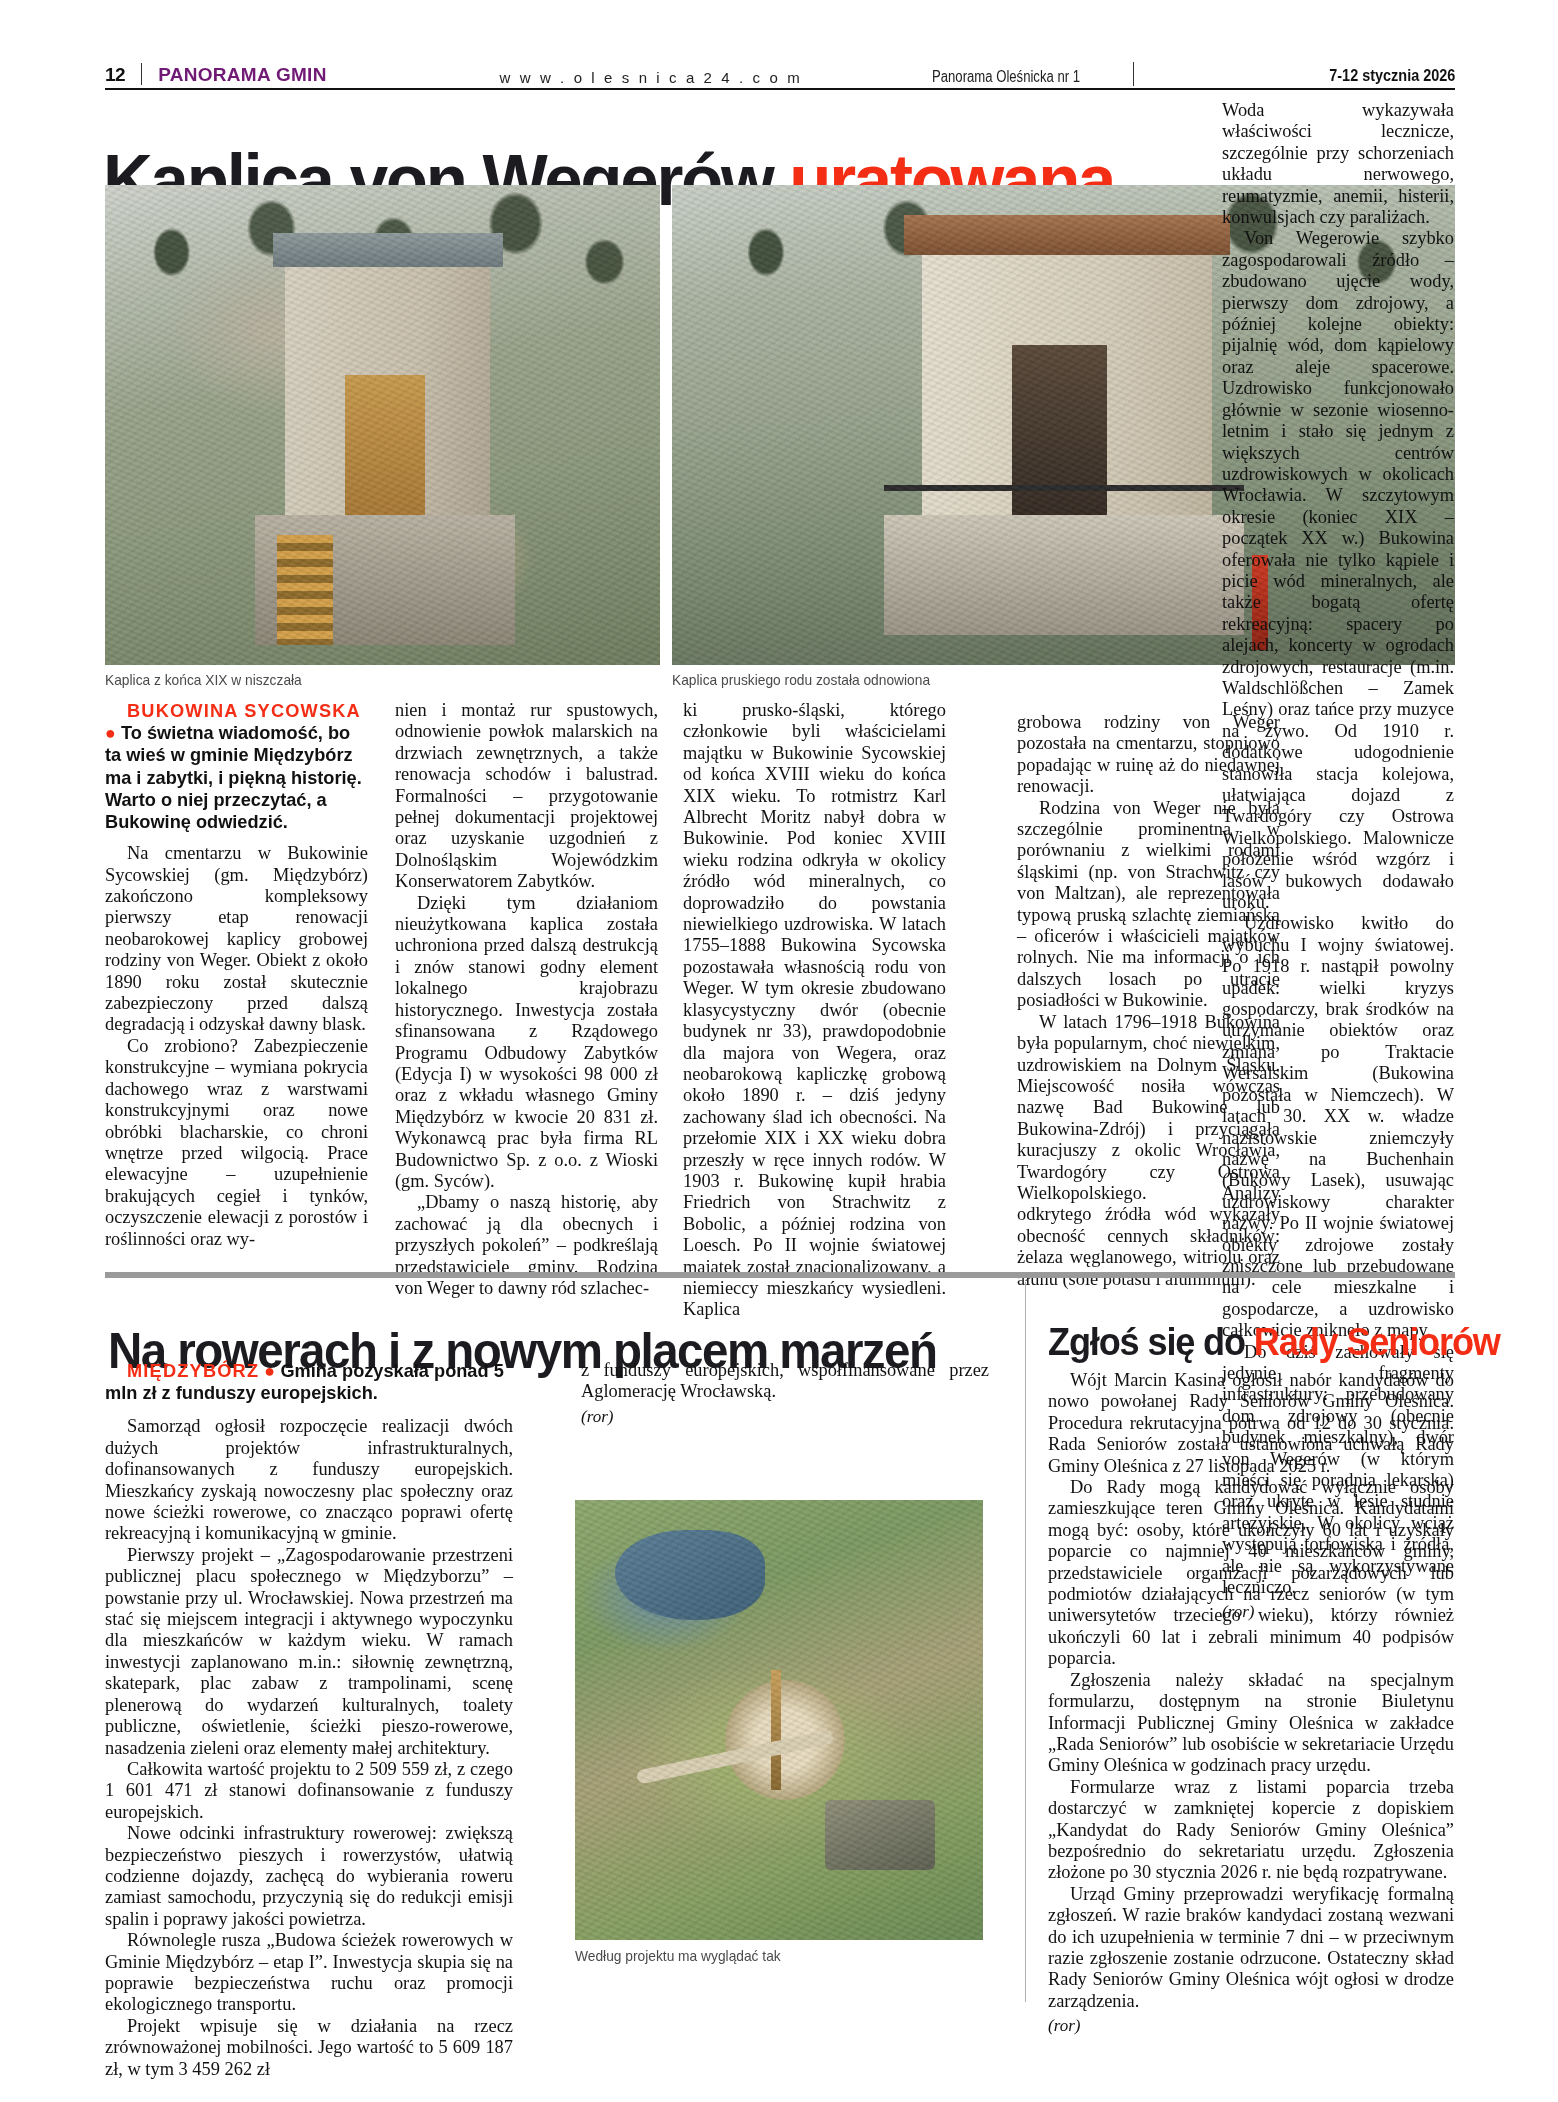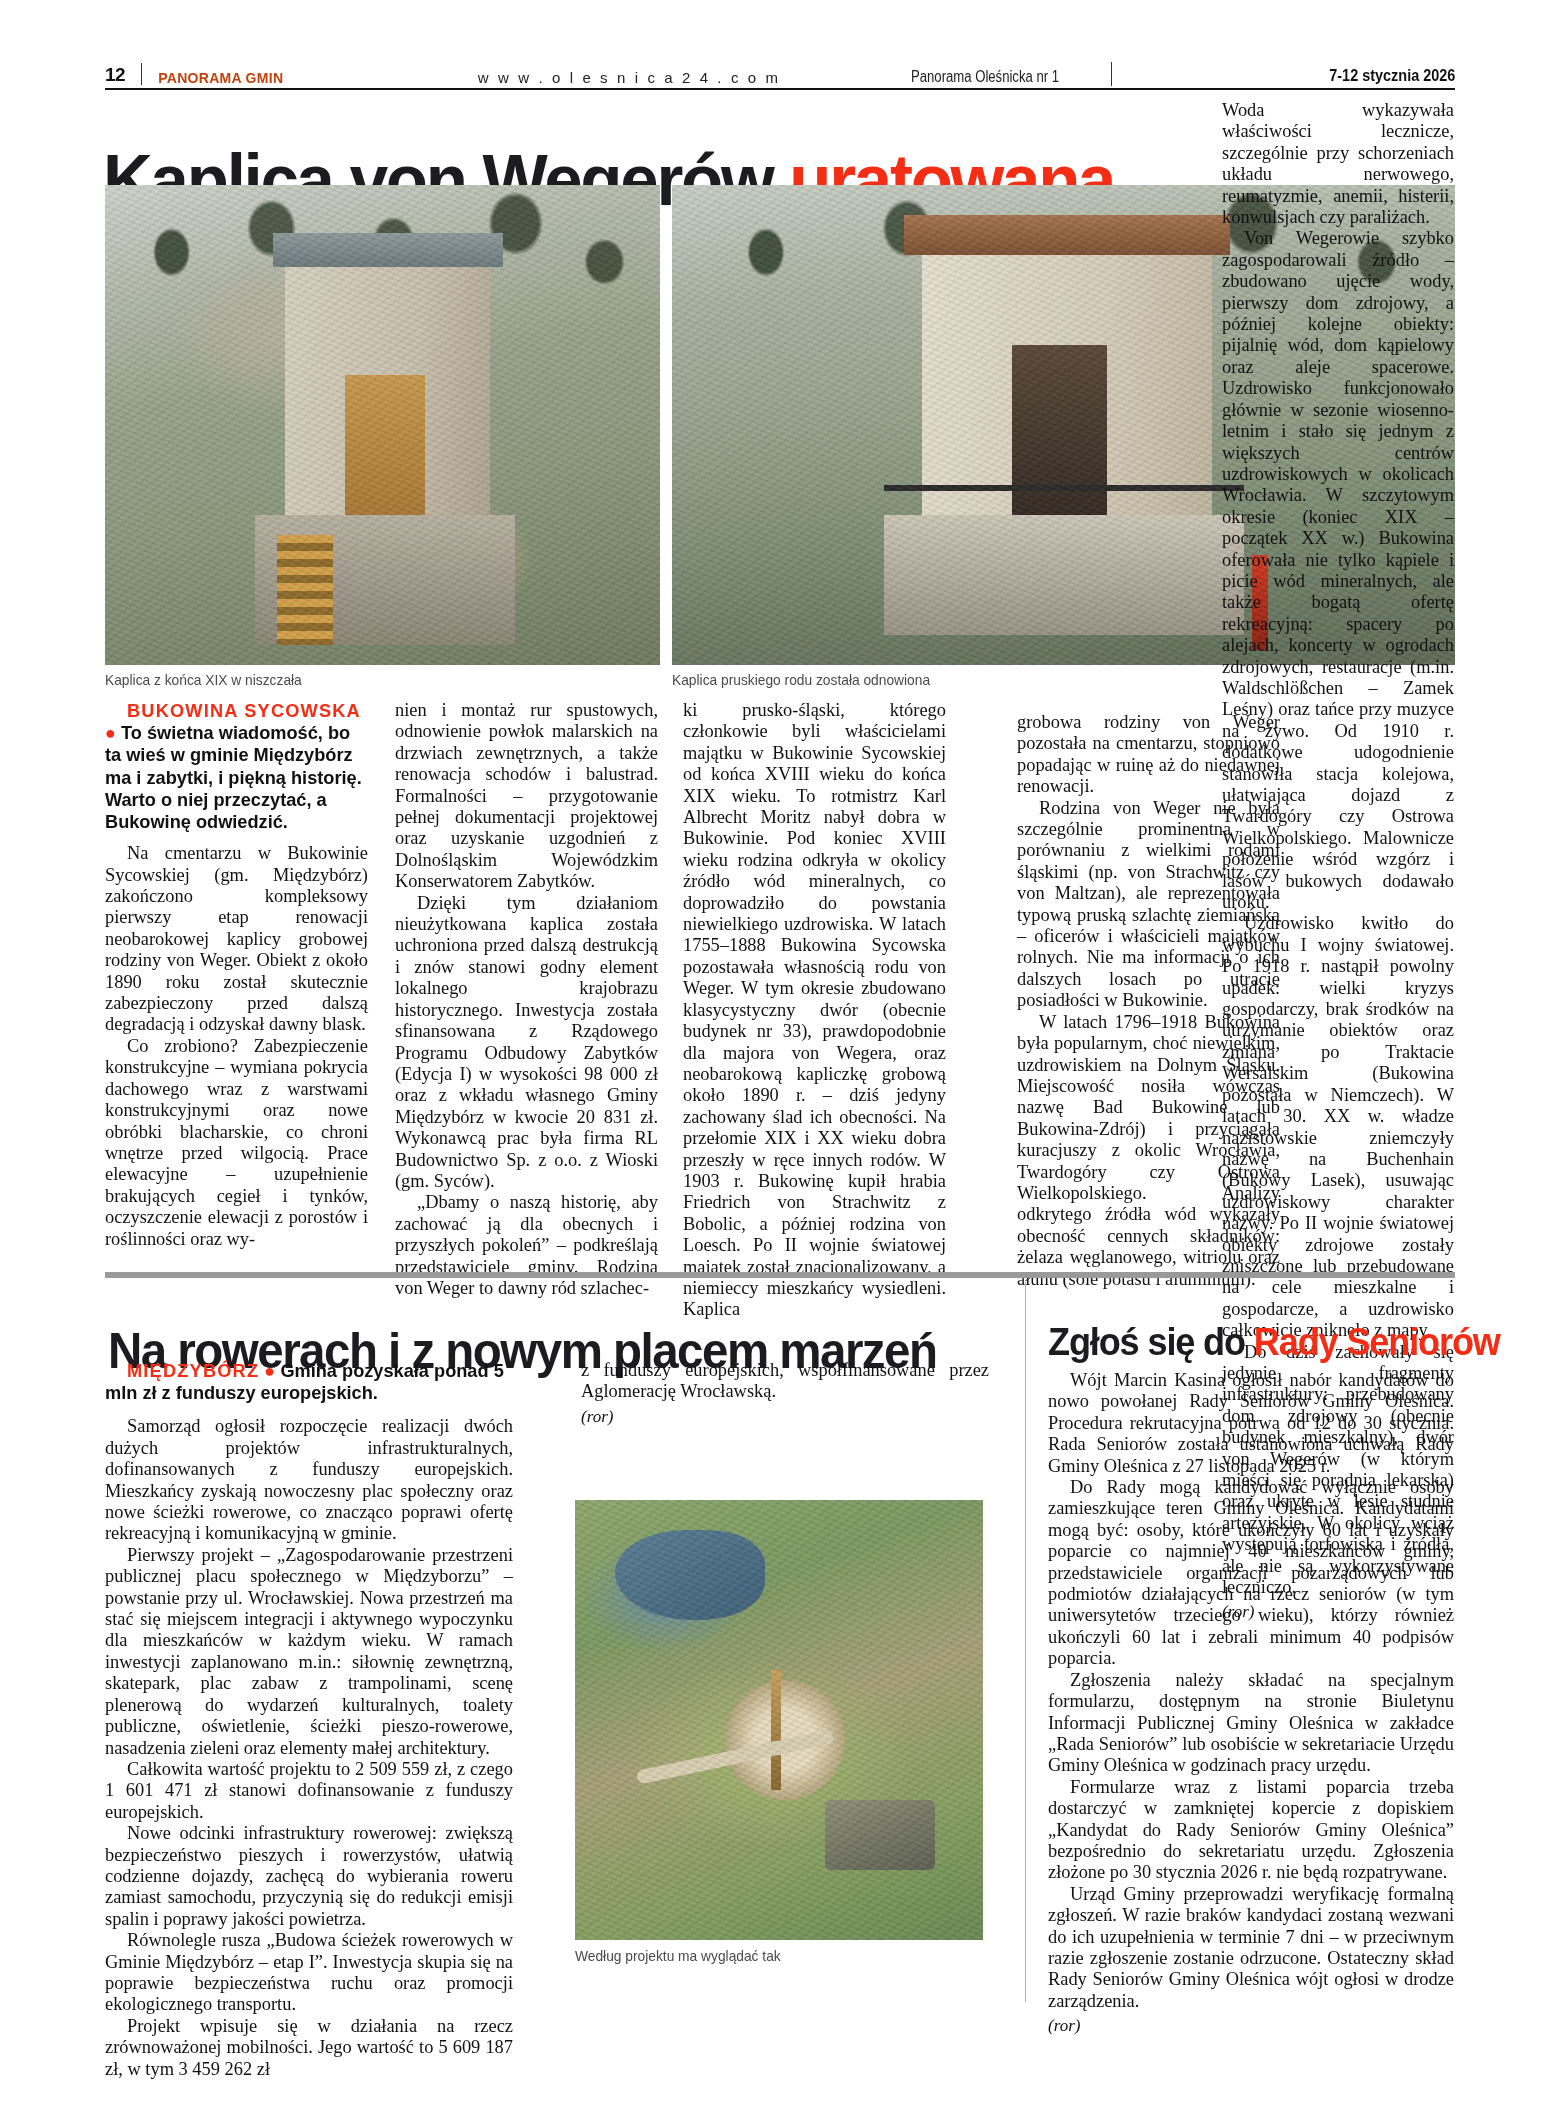--- a/index.html
+++ b/index.html
@@ -12,21 +12,21 @@
   }
   .page{position:relative;width:1558px;height:2102px;box-sizing:border-box;padding:0;}
 
   
   .masthead{
     position:absolute;left:105px;top:56px;width:1350px;height:30px;
     display:flex;align-items:flex-end;
   }
   .mh-page{font-family:"Liberation Sans",sans-serif;font-weight:bold;font-size:19px;letter-spacing:-0.5px;text-align:right;}
   .mh-divider{width:1px;height:22px;background:#333;margin:0 16px 1px 16px;}
-  .mh-section{font-family:"Liberation Sans",sans-serif;font-weight:bold;font-size:14px;color:#c2410c;letter-spacing:0.3px;}
+  .mh-section{font-family:"Liberation Sans",sans-serif;font-weight:bold;font-size:19px;color:#701a75;letter-spacing:0.3px;}
   .mh-url{font-family:"Liberation Sans",sans-serif;font-size:15px;letter-spacing:2.6px;color:#222;margin-left:auto;}
   .mh-paper{font-family:"Liberation Sans",sans-serif;font-size:16px;color:#222;margin-left:130px;transform:scaleX(0.82);transform-origin:left bottom;}
   .mh-vr{width:1px;height:24px;background:#333;margin-left:20px;}
   .mh-date{font-family:"Liberation Sans",sans-serif;font-weight:bold;font-size:17px;color:#111;margin-left:auto;transform:scaleX(0.85);transform-origin:right bottom;}
   .rule-top{position:absolute;left:105px;top:88px;width:1350px;height:2px;background:#111;}
 
   
   .headline1{
     position:absolute;left:103px;top:96px;width:1360px;
     font-family:"Liberation Sans",sans-serif;

